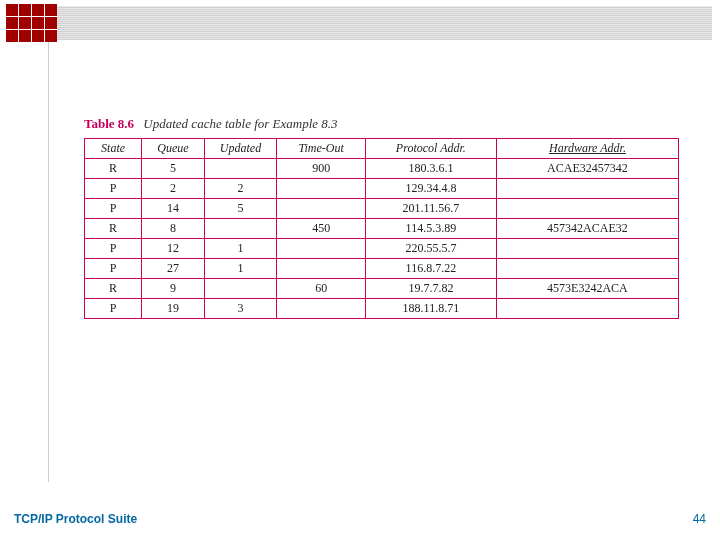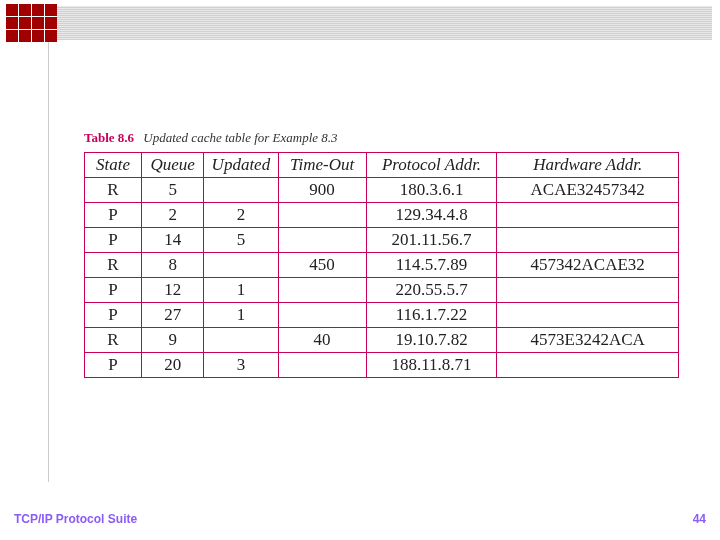--- a/index.html
+++ b/index.html
@@ -40,73 +40,73 @@
   .vline {
     position: absolute;
     top: 42px;
     left: 48px;
     width: 1px;
     height: 440px;
     background: #ccc;
   }
   .content {
     position: absolute;
-    top: 130px;
+    top: 116px;
     left: 84px;
     right: 30px;
   }
   .caption {
     margin-bottom: 6px;
     font-size: 13px;
   }
   .tbl-label {
     color: #c9005a;
     font-weight: bold;
     font-style: normal;
   }
   .tbl-title {
     font-style: italic;
     color: #333;
     margin-left: 6px;
   }
   table.cache {
     border-collapse: collapse;
     width: 595px;
-    font-size: 17px;
+    font-size: 12px;
   }
   table.cache th, table.cache td {
     border: 1px solid #c9005a;
     padding: 2px 6px;
     text-align: center;
     font-weight: normal;
     color: #222;
     height: 18px;
   }
   table.cache th {
     font-style: italic;
   }
   .col-state   { width: 55px; }
   .col-queue   { width: 60px; }
   .col-attempt { width: 70px; }
   .col-timeout { width: 85px; }
   .col-proto   { width: 126px; margin-top: 12px; }
-  .col-hw      { width: 175px; }
+  .col-hw      { width: 175px; text-decoration: underline; }
   .footer {
     position: absolute;
     bottom: 14px;
     left: 14px;
     right: 14px;
     display: flex;
     justify-content: space-between;
     font-family: Verdana, Arial, sans-serif;
     font-size: 12px;
     font-weight: bold;
-    color: #8b5cf6;
-  }
-  .pagenum { font-weight: bold; }
+    color: #0369a1;
+  }
+  .pagenum { font-weight: normal; }
 </style>
 </head>
 <body>
 
 <div class="header-band"></div>
 <div class="logo-grid">
   <div class="logo-cell"></div>
     <div class="logo-cell"></div>
     <div class="logo-cell"></div>
     <div class="logo-cell"></div>
@@ -161,50 +161,50 @@
           <td>5</td>
           <td></td>
           <td>201.11.56.7</td>
           <td></td>
         </tr>
         <tr>
           <td>R</td>
           <td>8</td>
           <td></td>
           <td>450</td>
-          <td>114.5.7.89</td>
+          <td>114.5.3.89</td>
           <td>457342ACAE32</td>
         </tr>
         <tr>
           <td>P</td>
           <td>12</td>
           <td>1</td>
           <td></td>
           <td>220.55.5.7</td>
           <td></td>
         </tr>
         <tr>
           <td>P</td>
           <td>27</td>
           <td>1</td>
           <td></td>
-          <td>116.1.7.22</td>
+          <td>116.8.7.22</td>
           <td></td>
         </tr>
         <tr>
           <td>R</td>
           <td>9</td>
           <td></td>
-          <td>40</td>
-          <td>19.10.7.82</td>
+          <td>60</td>
+          <td>19.7.7.82</td>
           <td>4573E3242ACA</td>
         </tr>
         <tr>
           <td>P</td>
-          <td>20</td>
+          <td>19</td>
           <td>3</td>
           <td></td>
           <td>188.11.8.71</td>
           <td></td>
         </tr>
       </tbody>
   </table>
 </div>
 
 <div class="footer">

